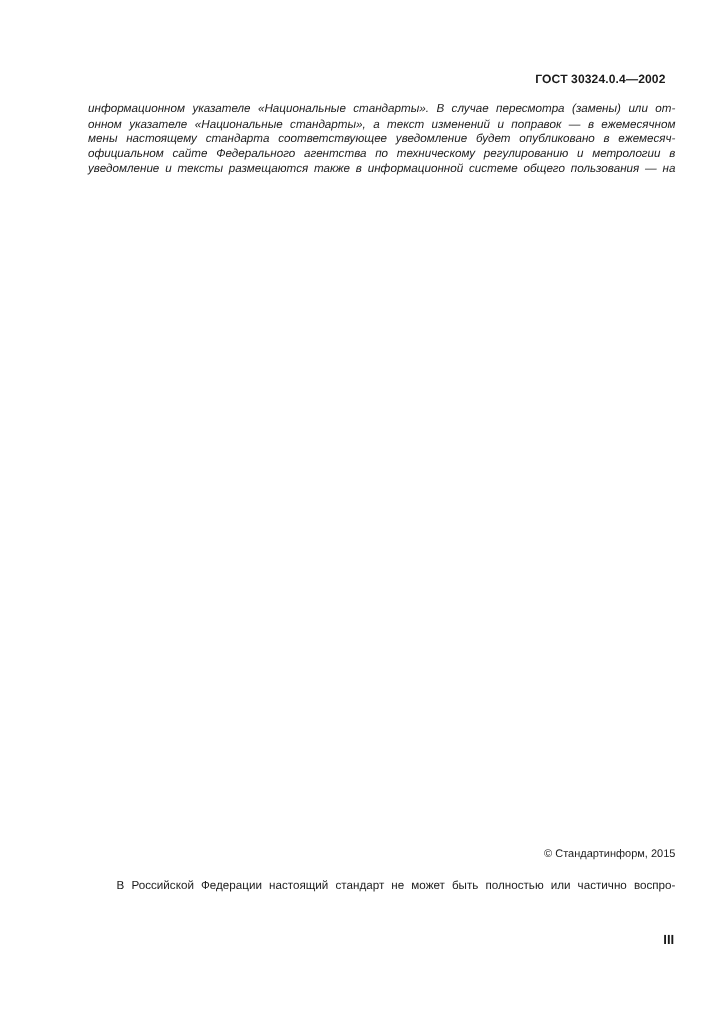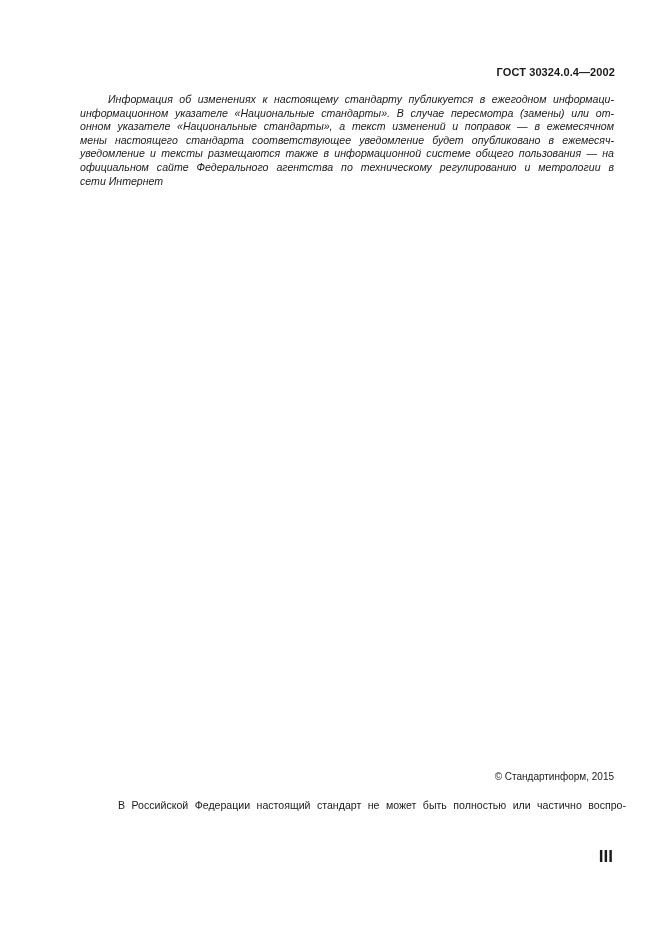--- a/index.html
+++ b/index.html
@@ -11,21 +11,21 @@
       width: 661px;
       height: 935px;
       position: relative;
       overflow: hidden;
       font-family: "Liberation Sans", sans-serif;
       color: #1a1a1a;
     }
     .doc-id {
       position: absolute;
       top: 66px;
-      right: 46px;
+      right: 56px;
       font-size: 11px;
       font-weight: bold;
       letter-spacing: 0.1px;
     }
     .block {
       position: absolute;
       left: 80px;
       width: 534px;
     }
     .info-block {
@@ -48,47 +48,45 @@
       padding-left: 28px;
     }
     .copyright {
       position: absolute;
       top: 771px;
       right: 47px;
       font-size: 10px;
     }
     .legal-block {
       top: 799px;
-      left: 90px;
+      left: 78px;
       width: 536px;
       font-size: 10.6px;
     }
     .page-number {
       position: absolute;
       top: 847px;
       right: 48px;
-      font-size: 17px;
+      font-size: 12px;
       font-weight: bold;
     }
   </style>
 </head>
 <body>
 
 <div>
 
   <div class="doc-id">ГОСТ 30324.0.4—2002</div>
 
   <div class="block info-block">
-    <span class="line indent">Информация об изменениях к настоящему стандарту публикуется в ежегодном информаци-</span>
     <span class="line">информационном указателе «Национальные стандарты». В случае пересмотра (замены) или от-</span>
     <span class="line">онном указателе «Национальные стандарты», а текст изменений и поправок — в ежемесячном</span>
-    <span class="line">мены настоящего стандарта соответствующее уведомление будет опубликовано в ежемесяч-</span>
+    <span class="line">мены настоящему стандарта соответствующее уведомление будет опубликовано в ежемесяч-</span>
+    <span class="line">официальном сайте Федерального агентства по техническому регулированию и метрологии в</span>
     <span class="line">уведомление и тексты размещаются также в информационной системе общего пользования — на</span>
-    <span class="line">официальном сайте Федерального агентства по техническому регулированию и метрологии в</span>
-    <span class="line last">сети Интернет</span>
   </div>
 
   <div class="copyright">© Стандартинформ, 2015</div>
 
   <div class="block legal-block">
     <span class="line indent">В Российской Федерации настоящий стандарт не может быть полностью или частично воспро-</span>
   </div>
 
   <div class="page-number">III</div>
 

